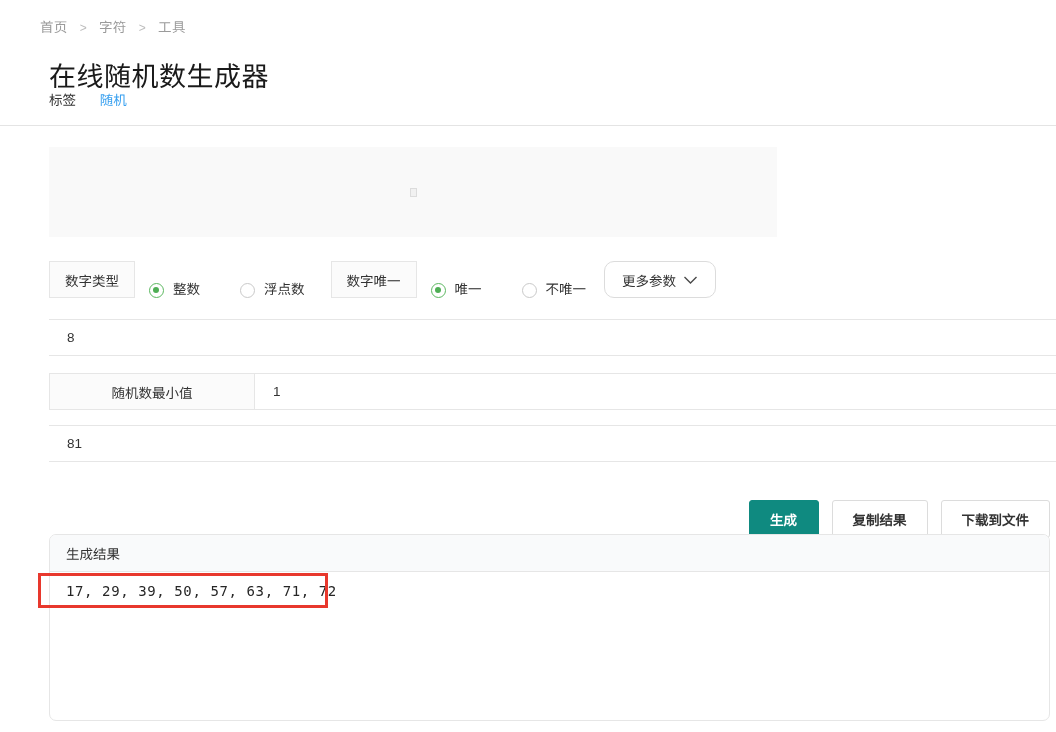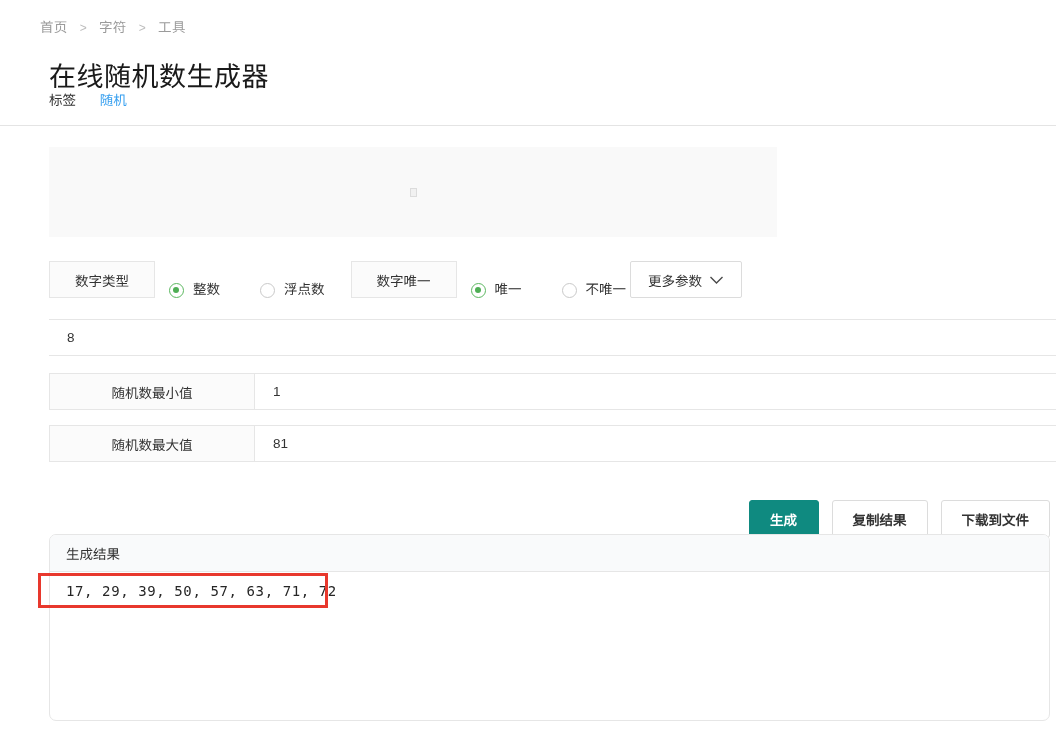--- a/index.html
+++ b/index.html
@@ -120,21 +120,21 @@
     border: 1px solid #e6e6e6;
     background: #fbfbfb;
     display: flex;
     align-items: center;
     justify-content: center;
     font-size: 13.5px;
     color: #333333;
     box-sizing: border-box;
     height: 37px;
   }
-  .label-w1 { width: 106px; }
+  .label-w1 { width: 86px; }
   .radio-group {
     display: flex;
     align-items: center;
     height: 37px;
   }
   .radio-item {
     display: flex;
     align-items: flex-end;
     height: 37px;
     margin-left: 14px;
@@ -169,29 +169,29 @@
     font-size: 13.5px;
     color: #333333;
   }
   .gap-28 { width: 26px; flex: none; }
 
   .more-btn {
     height: 37px;
     box-sizing: border-box;
     border: 1px solid #dcdcdc;
     background: #ffffff;
-    border-radius: 2px;
+    border-radius: 10px;
     display: flex;
     align-items: center;
     justify-content: center;
     padding: 0 17px;
     font-size: 13.5px;
     color: #333333;
     cursor: pointer;
-    margin-left: 4px;
+    margin-left: 18px;
   }
   .chev {
     margin-left: 7px;
     display: inline-block;
     line-height: 0;
   }
 
   
   .input-row {
     position: absolute;
@@ -374,21 +374,20 @@
   <div class="input-row" id="row-count">
     <div class="field-input" title="请输入生成数量">8</div>
   </div>
 
   <div class="input-row" id="row-min">
     <div class="field-label-box">随机数最小值</div>
     <div class="field-input" title="请输入随机数最小值">1</div>
   </div>
 
   <div class="input-row" id="row-max">
-    <div class="field-label-box">随机数最大值</div>
     <div class="field-input" title="请输入随机数最大值">81</div>
   </div>
 
   <div class="action-row">
     <div class="btn btn-primary">生成</div>
     <div class="btn btn-default">复制结果</div>
     <div class="btn btn-default">下载到文件</div>
   </div>
 
   <div class="result-panel">

